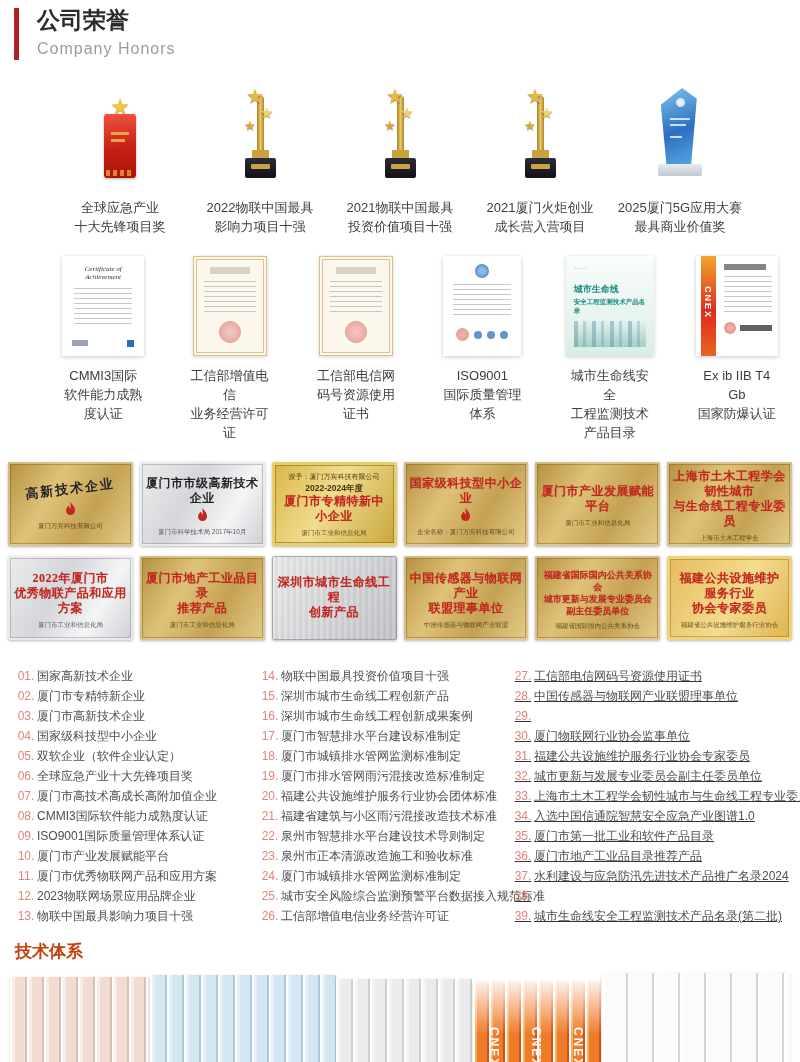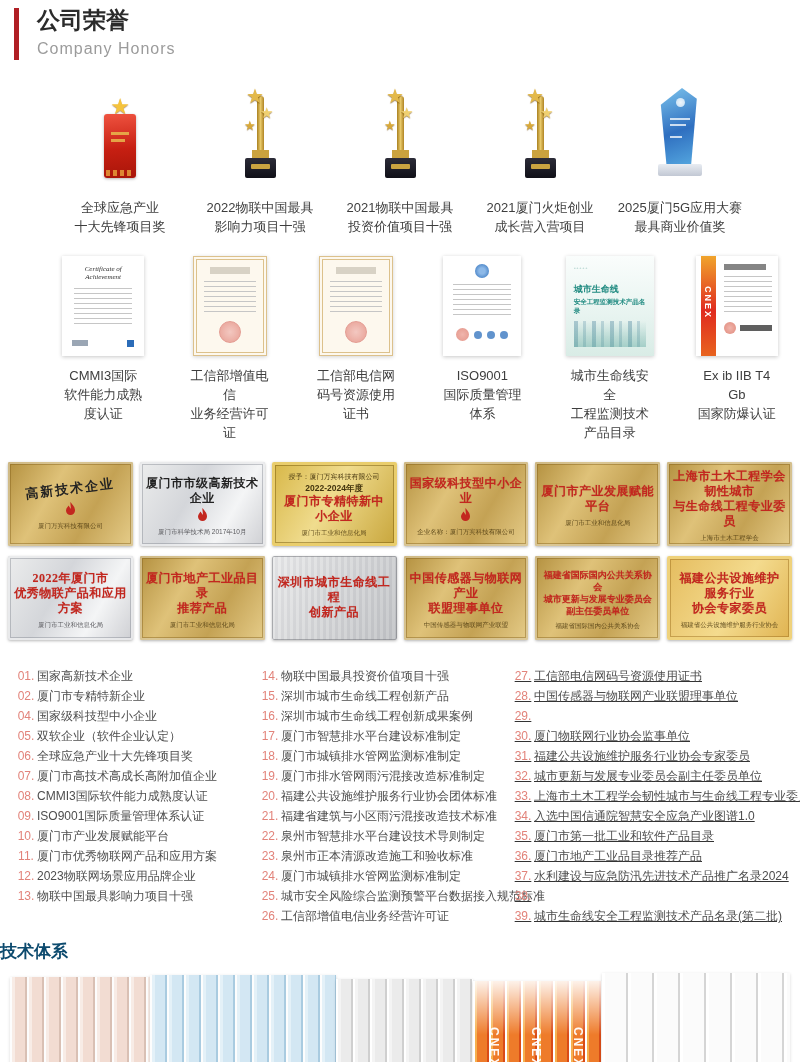--- a/index.html
+++ b/index.html
@@ -131,21 +131,21 @@
   
   .honors{display:flex;padding-left:15px;margin-top:26px;}
   .h-col{box-sizing:border-box;text-align:center;}
   .h-col.c1{width:249px;} .h-col.c2{width:253px;} .h-col.c3{width:288px;text-decoration:underline;}
   .h-item{display:flex;font-size:12px;line-height:20px;}
   .h-num{color:#e2837a;min-width:22px;flex:0 0 auto;}
   .h-txt{color:#4d4d4d;white-space:nowrap;}
 
   
   .tech{margin-top:14px;}
-  .tech-h{font-size:17px;font-weight:bold;color:#0c4a6e;}
+  .tech-h{font-size:17px;font-weight:bold;color:#c2410c;padding-left:15px;}
   .tstrip{display:flex;align-items:flex-end;padding:0 10px;margin-top:10px;}
   .tg{display:flex;flex-direction:column;}
   .tg .sheets{height:112px;box-shadow:0 1px 3px rgba(0,0,0,.15);position:relative;}
   .tg1{width:140px;} .tg2{width:186px;} .tg3{width:137px;} .tg4{width:129px;} .tg5{width:188px;}
   .tg1 .sheets{background:repeating-linear-gradient(90deg,#fdfdfd 0 2px,#f8ece6 2px 5px,#f2dcd2 5px 15px,#d9c0b4 15px 17px);}
   .tg2 .sheets{height:114px;background:repeating-linear-gradient(90deg,#fdfdfd 0 2px,#e4f1f8 2px 5px,#d3e7f3 5px 15px,#a9cbe0 15px 17px);}
   .tg3 .sheets{height:110px;background:repeating-linear-gradient(90deg,#ffffff 0 2px,#f4f4f4 2px 5px,#ebebeb 5px 15px,#cfcfcf 15px 17px);}
   .tg4 .sheets{height:108px;background:linear-gradient(to bottom,rgba(255,255,255,.9),rgba(255,255,255,0) 50%),
      repeating-linear-gradient(90deg,#fff 0 2px,#f6b04e 2px 4px,#ee7b2a 4px 14px,#d94b17 14px 16px);}
   .tg5 .sheets{height:116px;background:repeating-linear-gradient(90deg,#fff 0 3px,#fbfbfb 3px 24px,#d5d5d5 24px 26px);}
@@ -475,20 +475,24 @@
         <div class="h-item">
           <span class="h-num">01.</span>
           <span class="h-txt">国家高新技术企业</span>
         </div>
 
         <div class="h-item">
           <span class="h-num">02.</span>
           <span class="h-txt">厦门市专精特新企业</span>
         </div>
 
+        <div class="h-item">
+          <span class="h-num">03.</span>
+          <span class="h-txt">厦门市高新技术企业</span>
+        </div>
 
         <div class="h-item">
           <span class="h-num">04.</span>
           <span class="h-txt">国家级科技型中小企业</span>
         </div>
 
         <div class="h-item">
           <span class="h-num">05.</span>
           <span class="h-txt">双软企业（软件企业认定）</span>
         </div>

